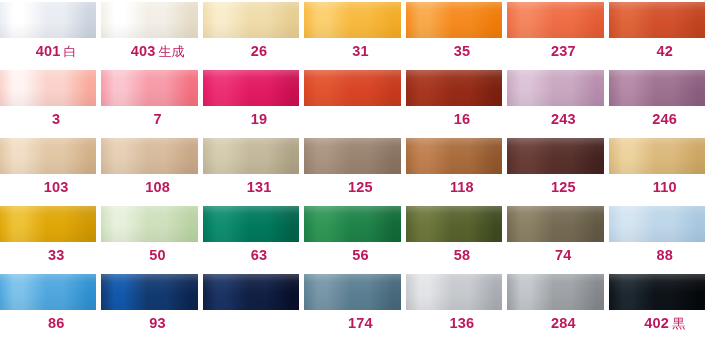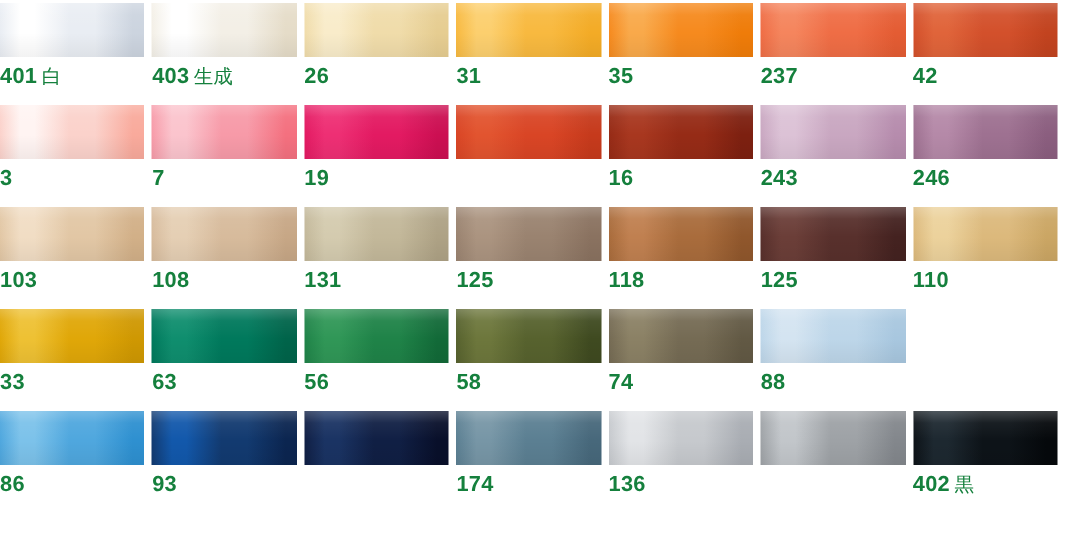--- a/index.html
+++ b/index.html
@@ -47,23 +47,25 @@
     overflow: hidden;
   }
   .sheen {
     position: absolute;
     top: 0; left: 0; right: 0; bottom: 0;
     pointer-events: none;
   }
   .label {
     height: 26px;
     line-height: 26px;
+    text-align: center;
     padding-right: 5px;
     white-space: nowrap;
-    color: #15803d;
+    color: #be185d;
+    padding-left: 16px;
   }
   .cell:first-child .label { padding-right: 5px; }
   .num {
     font-size: 14.5px;
     font-weight: bold;
     letter-spacing: 0.2px;
   }
   .suffix {
     font-size: 13px;
     font-weight: normal;
@@ -252,20 +254,28 @@
       <div class="cell">
         <div class="swatch-wrap">
           <div class="swatch" style="background: linear-gradient(to right, rgb(224, 167, 8) 0%, rgb(238, 193, 51) 14%, rgb(238, 193, 51) 24%, rgb(224, 167, 8) 48%, rgb(224, 167, 8) 66%, rgb(207, 152, 2) 92%, rgb(207, 152, 2) 100%);">
             <div class="sheen" style="background: linear-gradient(rgba(255, 255, 255, 0.22) 0%, rgba(255, 255, 255, 0.05) 22%, rgba(255, 255, 255, 0) 55%, rgba(0, 0, 0, 0.05) 100%);"></div>
           </div>
         </div>
         <div class="label"><span class="num">33</span></div>
       </div>
       <div class="cell">
         <div class="swatch-wrap">
+          <div class="swatch" style="background: linear-gradient(to right, rgb(207, 224, 189) 0%, rgb(230, 240, 219) 14%, rgb(230, 240, 219) 24%, rgb(207, 224, 189) 48%, rgb(207, 224, 189) 66%, rgb(185, 210, 162) 92%, rgb(185, 210, 162) 100%);">
+            <div class="sheen" style="background: linear-gradient(rgba(255, 255, 255, 0.22) 0%, rgba(255, 255, 255, 0.05) 22%, rgba(255, 255, 255, 0) 55%, rgba(0, 0, 0, 0.05) 100%);"></div>
+          </div>
+        </div>
+        <div class="label"><span class="num">50</span></div>
+      </div>
+      <div class="cell">
+        <div class="swatch-wrap">
           <div class="swatch" style="background: linear-gradient(to right, rgb(0, 121, 92) 0%, rgb(15, 142, 110) 14%, rgb(15, 142, 110) 24%, rgb(0, 121, 92) 48%, rgb(0, 121, 92) 66%, rgb(0, 100, 74) 92%, rgb(0, 100, 74) 100%);">
             <div class="sheen" style="background: linear-gradient(rgba(255, 255, 255, 0.22) 0%, rgba(255, 255, 255, 0.05) 22%, rgba(255, 255, 255, 0) 55%, rgba(0, 0, 0, 0.05) 100%);"></div>
           </div>
         </div>
         <div class="label"><span class="num">63</span></div>
       </div>
       <div class="cell">
         <div class="swatch-wrap">
           <div class="swatch" style="background: linear-gradient(to right, rgb(31, 131, 72) 0%, rgb(48, 151, 87) 14%, rgb(48, 151, 87) 24%, rgb(31, 131, 72) 48%, rgb(31, 131, 72) 66%, rgb(18, 106, 56) 92%, rgb(18, 106, 56) 100%);">
             <div class="sheen" style="background: linear-gradient(rgba(255, 255, 255, 0.22) 0%, rgba(255, 255, 255, 0.05) 22%, rgba(255, 255, 255, 0) 55%, rgba(0, 0, 0, 0.05) 100%);"></div>
@@ -337,20 +347,21 @@
           </div>
         </div>
         <div class="label"><span class="num">136</span></div>
       </div>
       <div class="cell">
         <div class="swatch-wrap">
           <div class="swatch" style="background: linear-gradient(to right, rgb(158, 162, 166) 0%, rgb(194, 198, 202) 14%, rgb(194, 198, 202) 24%, rgb(158, 162, 166) 48%, rgb(158, 162, 166) 66%, rgb(131, 135, 140) 92%, rgb(131, 135, 140) 100%);">
             <div class="sheen" style="background: linear-gradient(rgba(255, 255, 255, 0.22) 0%, rgba(255, 255, 255, 0.05) 22%, rgba(255, 255, 255, 0) 55%, rgba(0, 0, 0, 0.05) 100%);"></div>
           </div>
         </div>
+        <div class="label"><span class="num">284</span></div>
       </div>
       <div class="cell">
         <div class="swatch-wrap">
           <div class="swatch" style="background: linear-gradient(to right, rgb(13, 19, 24) 0%, rgb(29, 40, 48) 14%, rgb(29, 40, 48) 24%, rgb(13, 19, 24) 48%, rgb(13, 19, 24) 66%, rgb(5, 8, 11) 92%, rgb(5, 8, 11) 100%);">
             <div class="sheen" style="background: linear-gradient(rgba(255, 255, 255, 0.22) 0%, rgba(255, 255, 255, 0.05) 22%, rgba(255, 255, 255, 0) 55%, rgba(0, 0, 0, 0.05) 100%);"></div>
           </div>
         </div>
         <div class="label"><span class="num">402</span><span class="suffix">黒</span></div>
       </div>
     </div>

